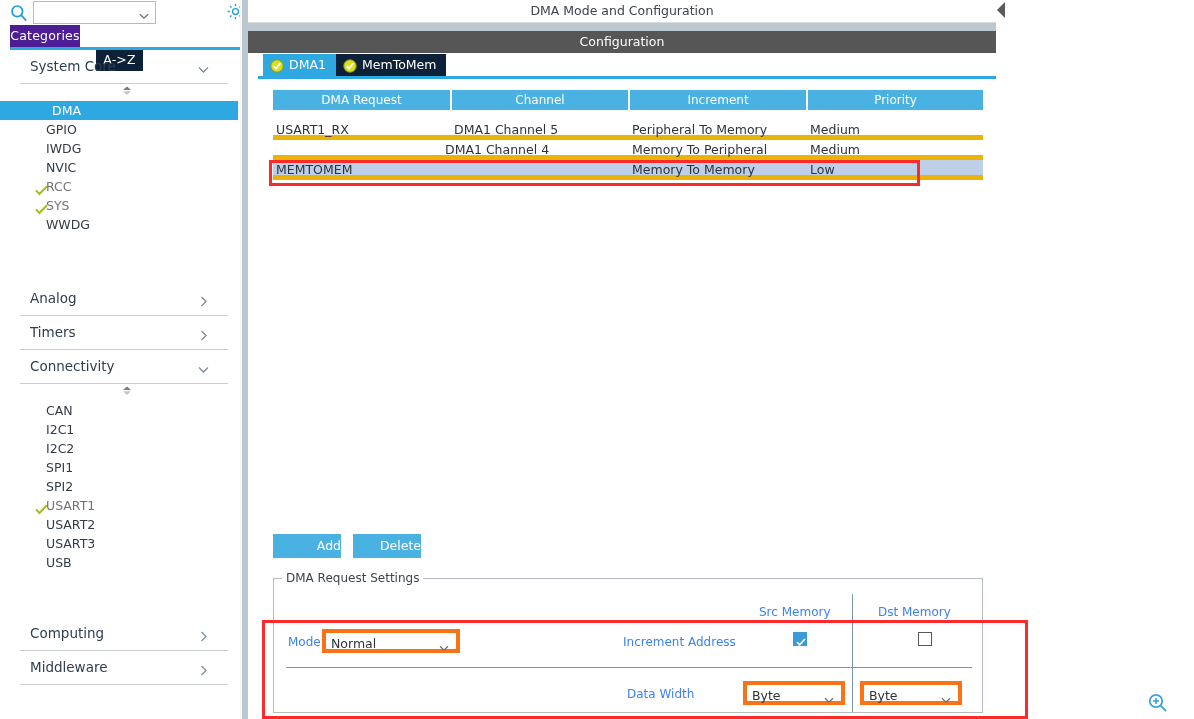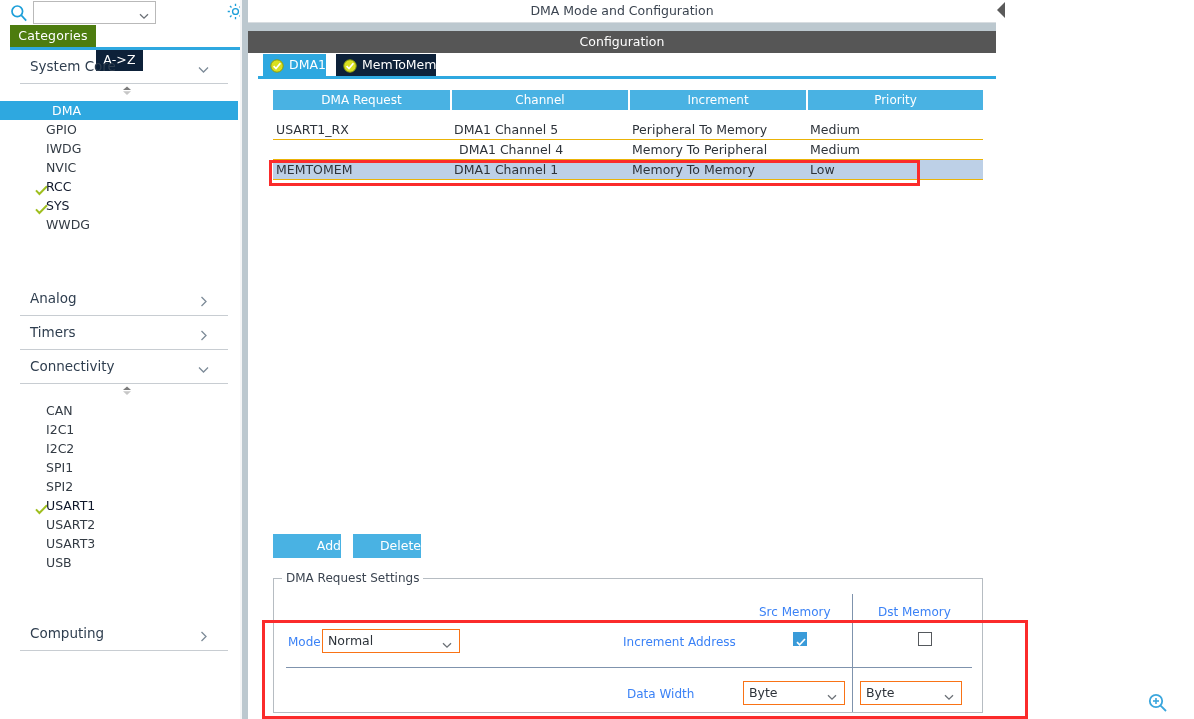--- a/index.html
+++ b/index.html
@@ -42,21 +42,21 @@
   }
 
   .tabs-row {
     position: absolute; left: 0; top: 25px; width: 240px; height: 22px;
   }
   .cat-tab {
     position: absolute; top: 0; height: 22px;
     font-size: 12.5px; color: #ffffff; text-align: center;
     line-height: 22px; cursor: pointer; letter-spacing: .2px;
   }
-  .cat-tab.active { left: 10px; width: 86px; background: #4d7c0f; }
+  .cat-tab.active { left: 10px; width: 70px; background: #4c1d95; }
   .cat-tab.inactive { left: 96px; width: 47px; background: #0d2139; margin-top: 24px; }
   .tabs-underline {
     position: absolute; left: 10px; top: 22px; width: 230px; height: 3px;
     background: #2ea8e0;
   }
 
   .side-scroll {
     position: absolute; left: 0; top: 50px; width: 238px; height: 669px;
     overflow: hidden;
   }
@@ -84,21 +84,21 @@
   .scroll-pip svg { position: absolute; left: 120px; top: 2px; }
   .peri {
     position: relative; height: 19px; cursor: pointer;
   }
   .peri-label {
     position: absolute; left: 46px; top: 2px;
     font-size: 12.5px; color: #333b44;
   }
   .peri.sel { background: #2ea8e0; text-align: center; }
   .peri.sel .peri-label { color: #ffffff; left: 52px; }
-  .peri.cfg .peri-label { color: #0f172a; }
+  .peri.cfg .peri-label { color: #737373; }
   .peri-check {
     position: absolute; left: 35px; top: 4px; width: 13px; height: 11px;
     color: #9fbf1f;
   }
   .grp-pad { height: 10px; }
 
   .side-divider {
     position: absolute; left: 240px; top: 0; width: 8px; height: 719px;
     background: #f5f6f7;
   }
@@ -134,21 +134,21 @@
     background: #565656;
     font-size: 12.5px; color: #ffffff; text-align: center; line-height: 22px;
   }
 
   .dma-tabs {
     position: absolute; left: 15px; top: 54px; height: 22px;
   }
   .dma-tab {
     position: absolute; top: 0; height: 22px; cursor: pointer;
     font-size: 12.5px; line-height: 22px; color: #ffffff;
-    padding-left: 26px; white-space: nowrap;
+    padding-left: 26px; padding-right: 10px; white-space: nowrap;
   }
   .dma-tab.t0 { left: 0; background: #2ea8e0; }
   .dma-tab.t1 { left: 73px; background: #0d2139; }
   .tab-ok {
     position: absolute; left: 7px; top: 4px; width: 14px; height: 14px;
   }
   .dma-tabs-underline {
     position: absolute; left: 10px; top: 76px; width: 738px; height: 3px;
     background: #2ea8e0;
   }
@@ -158,21 +158,21 @@
   }
   .thead { position: relative; height: 20px; }
   .th {
     position: absolute; top: 0; height: 20px;
     background: #49b2e3; color: #ffffff;
     font-size: 12px; text-align: center; line-height: 20px;
   }
   .tbody { position: relative; margin-top: 10px; }
   .trow {
     position: relative; height: 20px; width: 710px;
-    border-bottom: 1px solid #eab308;
+    border-bottom: 5px solid #eab308;
   }
   .trow.sel { background: #bdd0e7; }
   .td {
     position: absolute; top: 0; height: 20px; line-height: 20px;
     font-size: 12.5px; color: #2d333a; white-space: nowrap;
     overflow: hidden;
   }
   .tfoot-blank { height: 9px; width: 710px; }
 
   .redbox {
@@ -202,21 +202,21 @@
   .lbl {
     position: absolute; font-size: 12px; color: #3b82f6; white-space: nowrap;
   }
   .vdiv {
     position: absolute; width: 1px; background: #7f93ad;
   }
   .hdiv {
     position: absolute; height: 1px; background: #7f93ad;
   }
   .selbox {
-    position: absolute; border: 1px solid #f97316; background: #ffffff;
+    position: absolute; border: 4px solid #f97316; background: #ffffff;
     height: 24px;
   }
   .selbox .v {
     position: absolute; left: 5px; top: 3px;
     font-size: 12.5px; color: #2d333a;
   }
   .selbox .chev {
     position: absolute; right: 6px; top: 6px; width: 12px; height: 12px;
     color: #6b7076;
   }
@@ -403,20 +403,31 @@
           <span class="grp-title">Computing</span>
           <span class="grp-chev">
             <svg width="13" height="13" viewBox="0 0 13 13">
                 <path d="M4.5 2 L9 6.5 L4.5 11" stroke="#7d8b98" stroke-width="1.3" fill="none"></path>
               </svg>
           </span>
           <div class="grp-rule"></div>
         </div>
       </div>
 
+      <div class="grp">
+        <div class="grp-head">
+          <span class="grp-title">Middleware</span>
+          <span class="grp-chev">
+            <svg width="13" height="13" viewBox="0 0 13 13">
+                <path d="M4.5 2 L9 6.5 L4.5 11" stroke="#7d8b98" stroke-width="1.3" fill="none"></path>
+              </svg>
+          </span>
+          <div class="grp-rule"></div>
+        </div>
+      </div>
 
     </div>
   </div>
 
   <div class="side-divider">
     <div class="bar"></div>
   </div>
 
   <div class="main">
 
@@ -465,28 +476,27 @@
       <div class="tbody">
 
         <div class="trow">
           <div class="td" style="left:3px;width:176px">USART1_RX</div>
           <div class="td" style="left:181px;width:176px">DMA1 Channel 5</div>
           <div class="td" style="left:359px;width:176px">Peripheral To Memory</div>
           <div class="td" style="left:537px;width:173px">Medium</div>
         </div>
 
         <div class="trow">
-          <div class="td" style="left:186px;width:176px">DMA1 Channel 4</div>
+          <div class="td" style="left:172px;width:176px">DMA1 Channel 4</div>
           <div class="td" style="left:359px;width:176px">Memory To Peripheral</div>
           <div class="td" style="left:537px;width:173px">Medium</div>
         </div>
 
         <div class="trow sel">
           <div class="td" style="left:3px;width:176px">MEMTOMEM</div>
-          <div class="td" style="left:181px;width:176px">DMA1 Channel 1</div>
           <div class="td" style="left:359px;width:176px">Memory To Memory</div>
           <div class="td" style="left:537px;width:173px">Low</div>
         </div>
 
         <div class="tfoot-blank"></div>
       </div>
     </div>
 
     <div class="btn" id="btn-add">Add</div>
     <div class="btn" id="btn-del">Delete</div>

